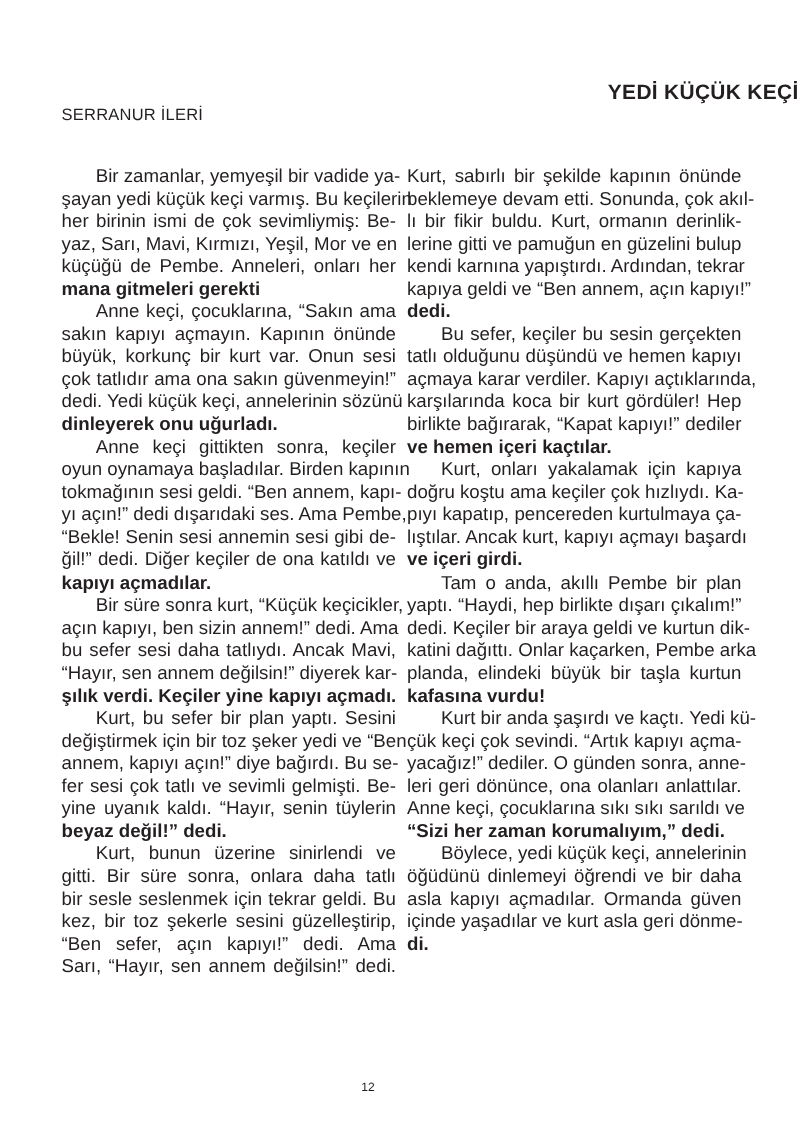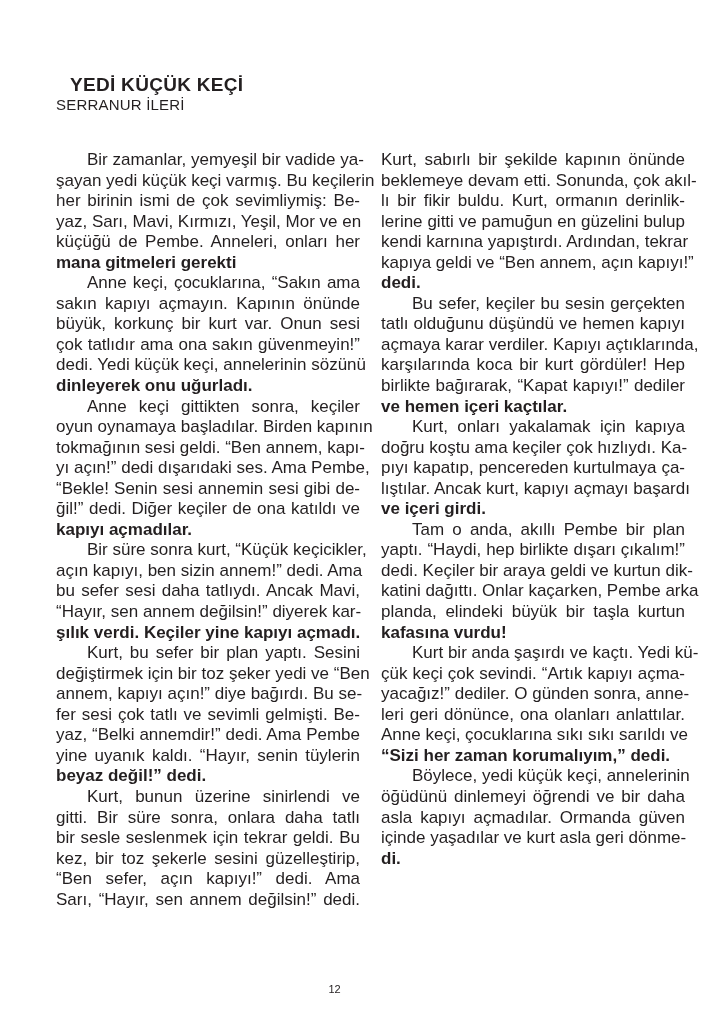--- a/index.html
+++ b/index.html
@@ -1,23 +1,23 @@
 <!DOCTYPE html>
 <html><head>
 <meta charset="utf-8">
 <style>
   html, body { margin: 0; padding: 0; background: #ffffff; }
   body { width: 726px; height: 1024px; position: relative; overflow: hidden;
          font-family: "Liberation Sans", "DejaVu Sans", sans-serif; color: #231f20; }
-  .title { position: absolute; left: 0; width: 726px; top: 74px; text-align: left;
+  .title { position: absolute; left: 0; width: 726px; top: 74px; text-align: right;
            font-size: 19px; font-weight: bold; letter-spacing: 0.3px; padding-left: 70px; box-sizing: border-box; }
   .author { position: absolute; left: 56px; top: 96px; font-size: 15px; letter-spacing: 0.2px; }
   .col { position: absolute; top: 150px; width: 304px; font-size: 17px; }
   .col.left { left: 56px; }
-  .col.right { left: 381px; }
+  .col.right { left: 370px; }
   .line { height: 20.55px; line-height: 20.55px; white-space: nowrap; text-align: justify; text-align-last: justify; }
   .line.last { text-align-last: left; font-weight: bold; }
   .line.indent { padding-left: 31px; }
   .page-num { position: absolute; left: 0; width: 669px; top: 983px; text-align: center; font-size: 11px; }
 </style>
 </head>
 <body>
 
 <div>
   <div class="title">YEDİ KÜÇÜK KEÇİ</div>
@@ -45,21 +45,20 @@
       <div class="line last">kapıyı açmadılar.</div>
       <div class="line indent">Bir süre sonra kurt, “Küçük keçicikler,</div>
       <div class="line">açın kapıyı, ben sizin annem!” dedi. Ama</div>
       <div class="line">bu sefer sesi daha tatlıydı. Ancak Mavi,</div>
       <div class="line">“Hayır, sen annem değilsin!” diyerek kar-</div>
       <div class="line last">şılık verdi. Keçiler yine kapıyı açmadı.</div>
       <div class="line indent">Kurt, bu sefer bir plan yaptı. Sesini</div>
       <div class="line">değiştirmek için bir toz şeker yedi ve “Ben</div>
       <div class="line">annem, kapıyı açın!” diye bağırdı. Bu se-</div>
       <div class="line">fer sesi çok tatlı ve sevimli gelmişti. Be-</div>
-      <div class="line">yaz, “Belki annemdir!” dedi. Ama Pembe</div>
       <div class="line">yine uyanık kaldı. “Hayır, senin tüylerin</div>
       <div class="line last">beyaz değil!” dedi.</div>
       <div class="line indent">Kurt, bunun üzerine sinirlendi ve</div>
       <div class="line">gitti. Bir süre sonra, onlara daha tatlı</div>
       <div class="line">bir sesle seslenmek için tekrar geldi. Bu</div>
       <div class="line">kez, bir toz şekerle sesini güzelleştirip,</div>
       <div class="line">“Ben sefer, açın kapıyı!” dedi. Ama</div>
       <div class="line">Sarı, “Hayır, sen annem değilsin!” dedi.</div>
     </div>
   <div class="col right">

